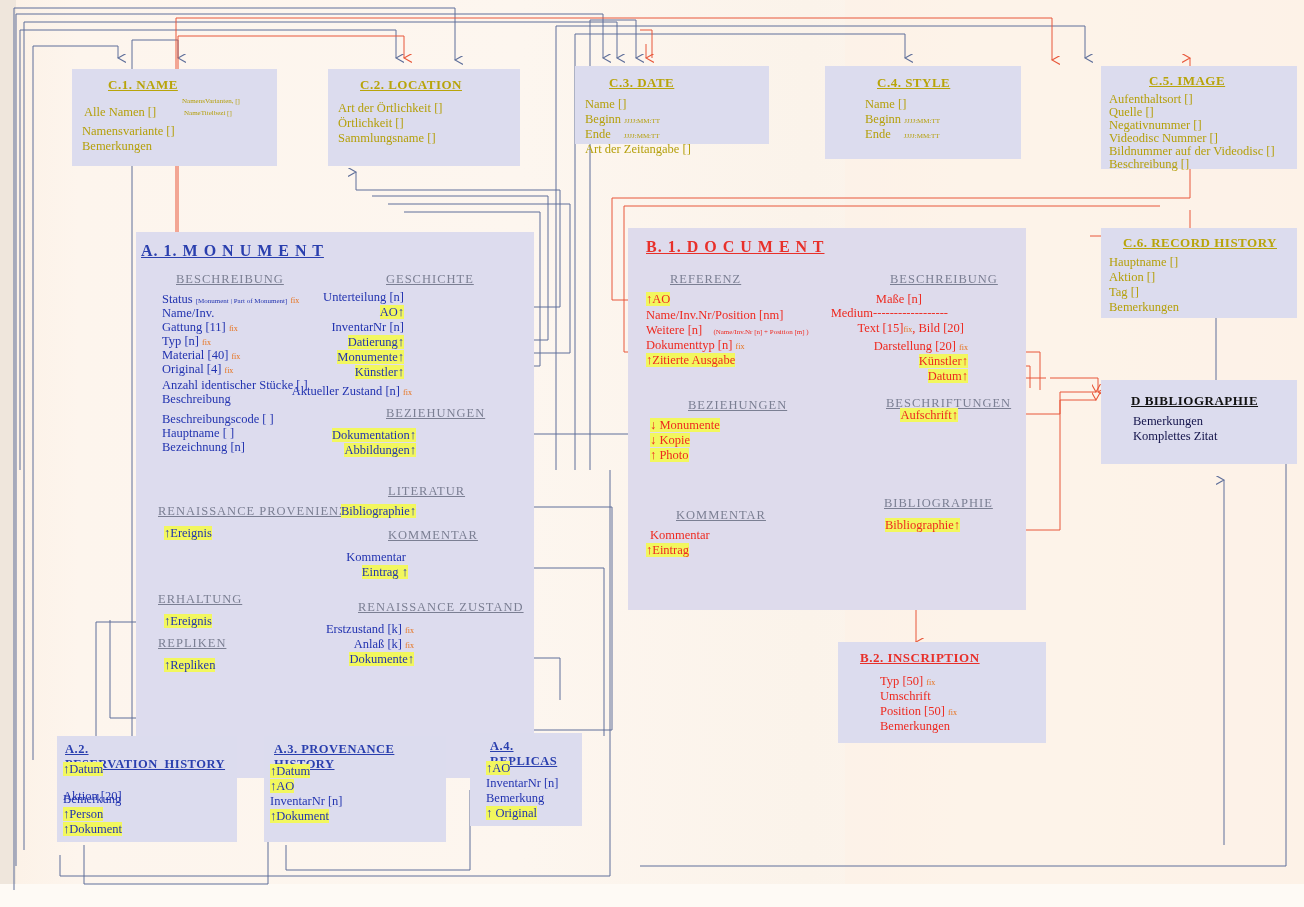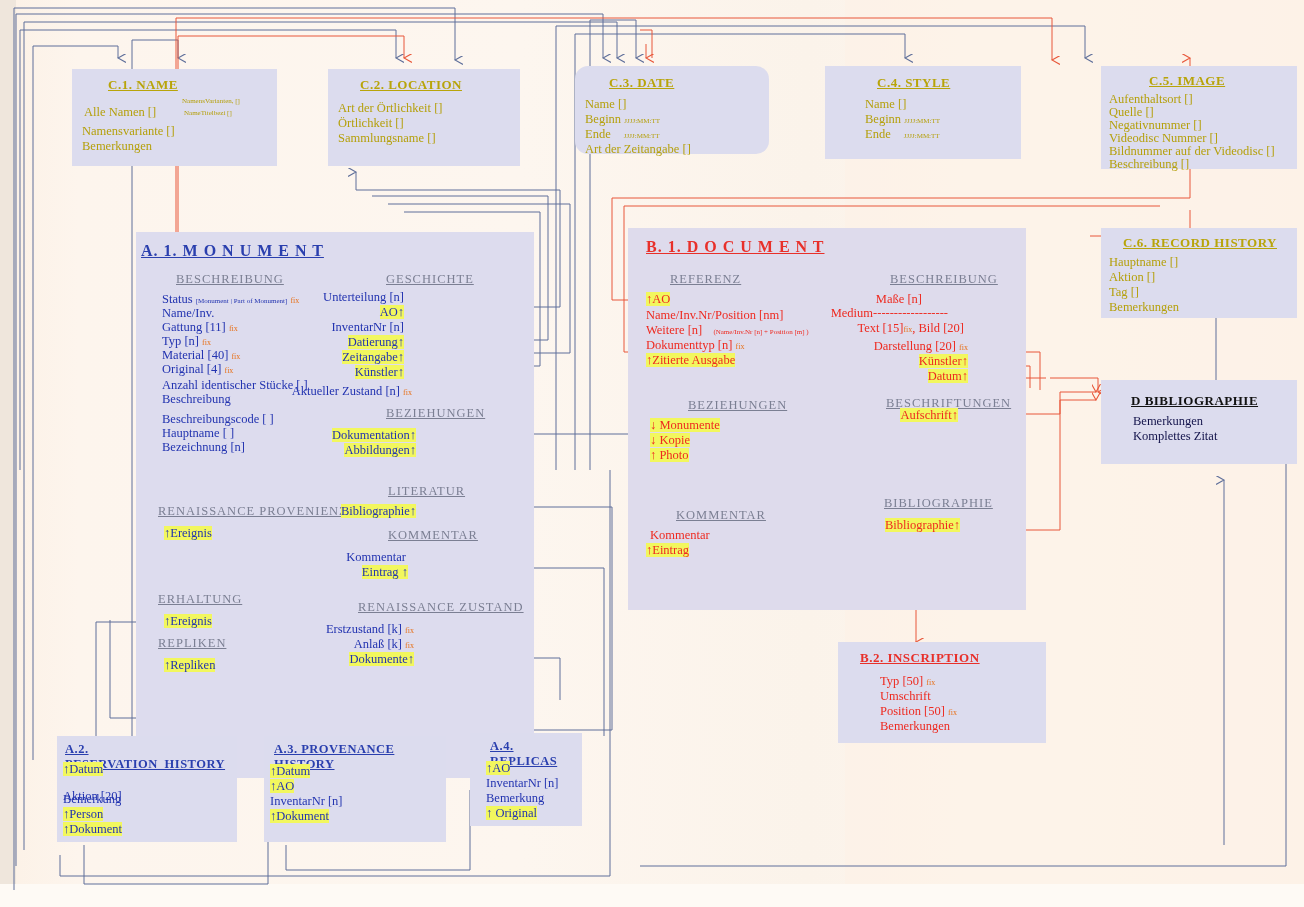--- a/index.html
+++ b/index.html
@@ -120,21 +120,21 @@
   <div class="gold f12 row" style="position:absolute;left:10px;top:70px;">Bemerkungen</div>
 </div>
 
 <div class="box" style="left:328px;top:69px;width:192px;height:97px;">
   <div class="ttl ttl-gold f13" style="position:absolute;left:32px;top:8px;">C.2. LOCATION</div>
   <div class="gold f12 row" style="position:absolute;left:10px;top:32px;">Art der Örtlichkeit []</div>
   <div class="gold f12 row" style="position:absolute;left:10px;top:47px;">Örtlichkeit []</div>
   <div class="gold f12 row" style="position:absolute;left:10px;top:62px;">Sammlungsname []</div>
 </div>
 
-<div class="box" style="left:575px;top:66px;width:194px;height:88px;border-radius:13px;">
+<div class="box" style="left:575px;top:66px;width:194px;height:78px;">
   <div class="ttl ttl-gold f13" style="position:absolute;left:34px;top:9px;">C.3. DATE</div>
   <div class="gold f12 row" style="position:absolute;left:10px;top:31px;"><span>Name []</span></div>
   <div class="gold f12 row" style="position:absolute;left:10px;top:46px;"><span>Beginn</span> <span class="tiny">JJJJ:MM:TT</span></div>
   <div class="gold f12 row" style="position:absolute;left:10px;top:61px;"><span>Ende</span> <span class="tiny" style="margin-left:10px">JJJJ:MM:TT</span></div>
   <div class="gold f12 row" style="position:absolute;left:10px;top:76px;"><span>Art der Zeitangabe []</span></div>
 </div>
 
 <div class="box" style="left:825px;top:66px;width:196px;height:93px;">
   <div class="ttl ttl-gold f13" style="position:absolute;left:52px;top:9px;">C.4. STYLE</div>
   <div class="gold f12 row" style="position:absolute;left:40px;top:31px;"><span>Name []</span></div>
@@ -184,21 +184,21 @@
   <div class="blue f12 row" style="position:absolute;left:26px;top:160px;"><span>Beschreibung</span></div>
   <div class="blue f12 row" style="position:absolute;left:26px;top:180px;"><span>Beschreibungscode [ ]</span></div>
   <div class="blue f12 row" style="position:absolute;left:26px;top:194px;"><span>Hauptname [ ]</span></div>
   <div class="blue f12 row" style="position:absolute;left:26px;top:208px;"><span>Bezeichnung [n]</span></div>
 
   <div class="sect f12" style="position:absolute;left:250px;top:40px;">GESCHICHTE</div>
   <div class="blue f12 row" style="position:absolute;right:130px;top:58px;"><span>Unterteilung [n]</span></div>
   <div class="blue f12 row" style="position:absolute;right:130px;top:73px;"><span class="hl">AO↑</span></div>
   <div class="blue f12 row" style="position:absolute;right:130px;top:88px;"><span>InventarNr [n]</span></div>
   <div class="blue f12 row" style="position:absolute;right:130px;top:103px;"><span class="hl">Datierung↑</span></div>
-  <div class="blue f12 row" style="position:absolute;right:130px;top:118px;"><span class="hl">Zeitangabe↑</span></div>
+  <div class="blue f12 row" style="position:absolute;right:130px;top:118px;"><span class="hl">Monumente↑</span></div>
   <div class="blue f12 row" style="position:absolute;right:130px;top:133px;"><span class="hl">Künstler↑</span></div>
   <div class="blue f12 row" style="position:absolute;right:122px;top:152px;"><span>Aktueller Zustand [n]</span> <span class="fix">fix</span></div>
 
   <div class="sect f12" style="position:absolute;left:250px;top:174px;">BEZIEHUNGEN</div>
   <div class="blue f12 row" style="position:absolute;right:118px;top:196px;"><span class="hl">Dokumentation↑</span></div>
   <div class="blue f12 row" style="position:absolute;right:118px;top:211px;"><span class="hl">Abbildungen↑</span></div>
 
   <div class="sect f12" style="position:absolute;left:22px;top:272px;">RENAISSANCE  PROVENIENZ</div>
   <div class="blue f12 row" style="position:absolute;left:28px;top:294px;"><span class="hl">↑Ereignis</span></div>
 

